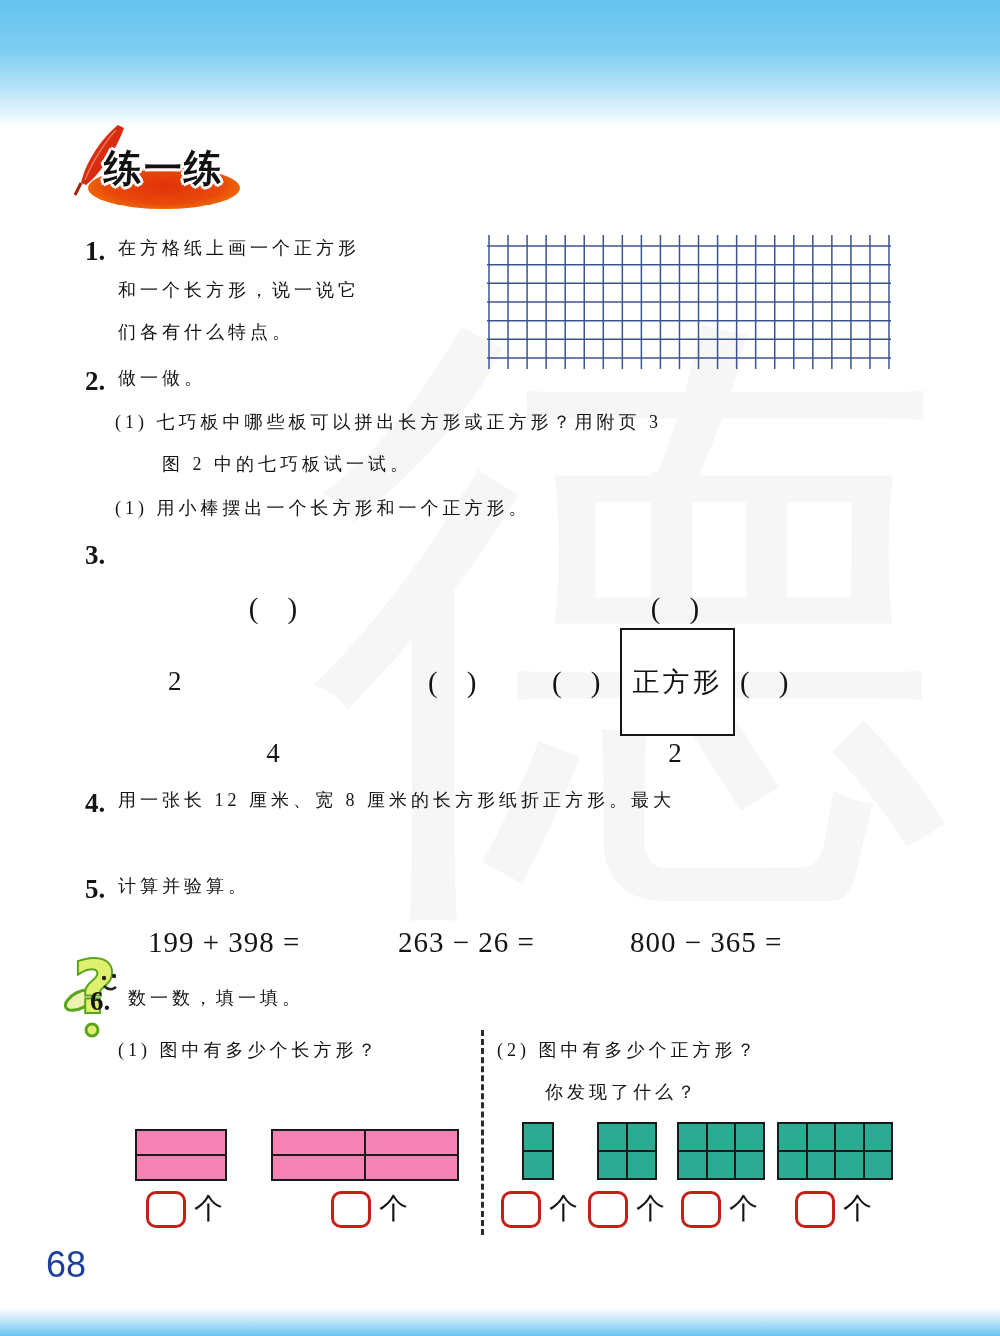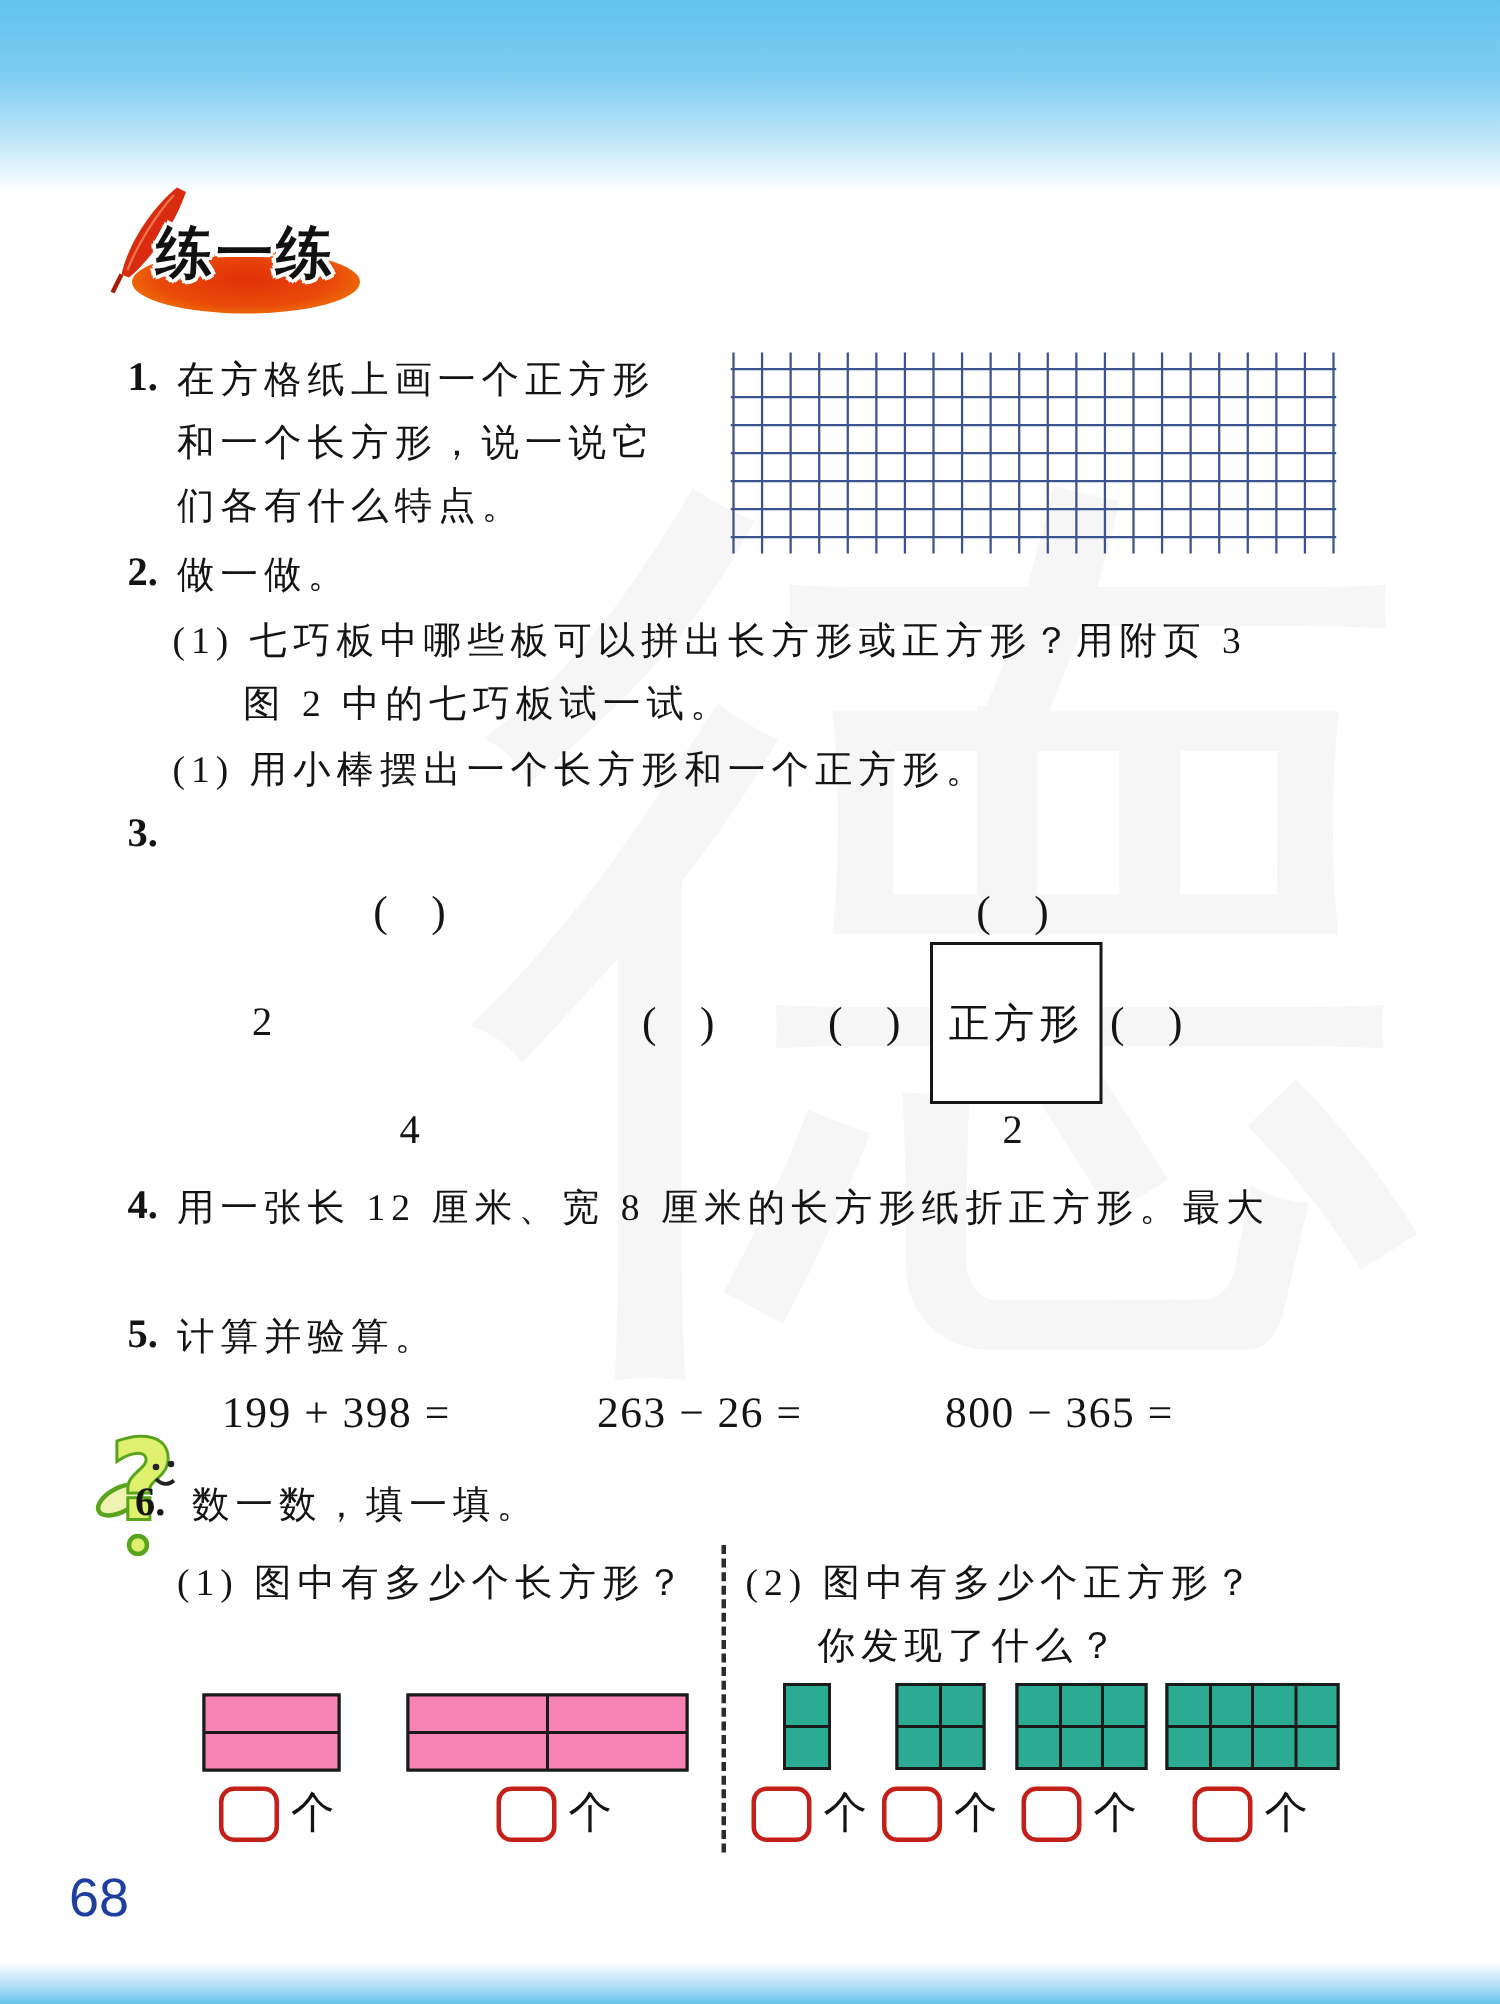--- a/index.html
+++ b/index.html
@@ -13,21 +13,21 @@
         color:rgba(100,100,100,0.055);pointer-events:none;}
   
   .badge-ellipse{position:absolute;left:88px;top:167px;width:152px;height:42px;border-radius:50%;
         background:radial-gradient(ellipse at 50% 45%,#e23109 0%,#e94a0a 55%,#f07c04 85%,#f59d1e 100%);}
   .badge-text{position:absolute;left:104px;top:143px;font-size:38px;font-weight:bold;
         font-family:"DejaVu Sans","Liberation Sans",sans-serif;color:#111;transform:skewX(-3deg);
         text-shadow:-2px -2px 0 #fff,2px -2px 0 #fff,-2px 2px 0 #fff,2px 2px 0 #fff,
                     0 -3px 0 #fff,0 3px 0 #fff,-3px 0 0 #fff,3px 0 0 #fff;letter-spacing:2px;}
   .feather{position:absolute;left:72px;top:122px;}
   
-  .t{position:absolute;font-size:25px;letter-spacing:4px;white-space:nowrap;}
+  .t{position:absolute;font-size:18px;letter-spacing:4px;white-space:nowrap;}
   .num{position:absolute;font-size:27px;font-weight:bold;white-space:nowrap;}
   .eq{position:absolute;font-size:29px;letter-spacing:1px;white-space:nowrap;}
   .paren{position:absolute;font-size:29px;white-space:nowrap;}
   .dim{position:absolute;font-size:27px;white-space:nowrap;}
   .ctr{text-align:center;}
   
   .shape-outline{position:absolute;border:2.5px solid #161616;background:#fff;
         display:flex;align-items:center;justify-content:center;font-size:27px;letter-spacing:3px;}
   
   .gridpaper{position:absolute;left:487px;top:231px;width:404px;height:142px;}

